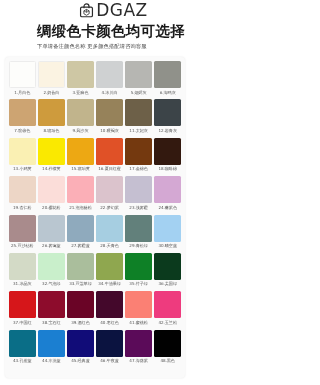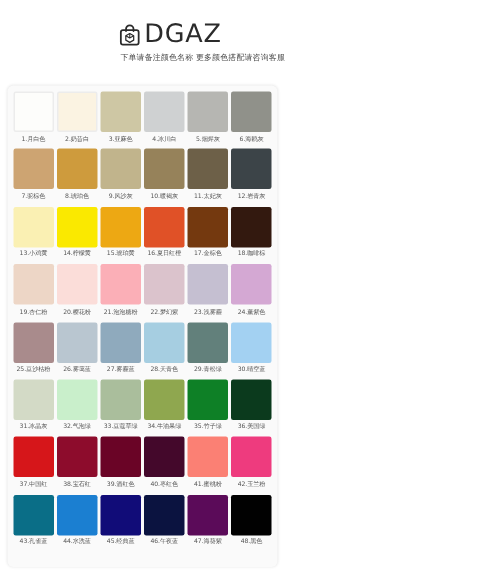--- a/index.html
+++ b/index.html
@@ -16,22 +16,22 @@
   .page {
     position: relative;
     width: 190px;
     height: 385px;
     background: #ffffff;
     box-sizing: border-box;
   }
 
   
   .header {
-    padding-top: 13px;
-    text-align: right;
+    padding-top: 0;
+    text-align: left;
     margin-left: 37px;
   }
   .brand {
     display: flex;
     align-items: center;
     justify-content: center;
     gap: 2px;
     height: 20px;
   }
   .brand-icon {
@@ -124,20 +124,21 @@
         <svg viewBox="0 0 24 24" width="15" height="15" xmlns="http://www.w3.org/2000/svg">
           <rect x="2.5" y="6.5" width="19" height="15.5" rx="2.2" ry="2.2" fill="none" stroke="#2b2b2b" stroke-width="1.9"></rect>
           <path d="M8 7.5 V5.4 a4 4 0 0 1 8 0 V7.5" fill="none" stroke="#2b2b2b" stroke-width="1.9" stroke-linecap="round"></path>
           <path d="M12 10.2 L16.2 12.6 L16.2 17.2 L12 19.6 L7.8 17.2 L7.8 12.6 Z" fill="none" stroke="#2b2b2b" stroke-width="1.3" stroke-linejoin="round"></path>
           <path d="M12 10.2 L12 14.9 M12 14.9 L16.2 12.6 M12 14.9 L7.8 12.6" fill="none" stroke="#2b2b2b" stroke-width="1.1"></path>
         </svg>
       </span>
       <span class="brand-name">DGAZ</span>
     </div>
 
+    <div class="headline">绸缎色卡颜色均可选择</div>
     <div class="subheadline">下单请备注颜色名称 更多颜色搭配请咨询客服</div>
   </div>
 
   <div class="card">
     <div class="grid">
         <div class="cell">
           <div class="chip light-edge" style="background: rgb(253, 253, 251);"></div>
           <div class="chip-label">1.月白色</div>
         </div>
         <div class="cell">

